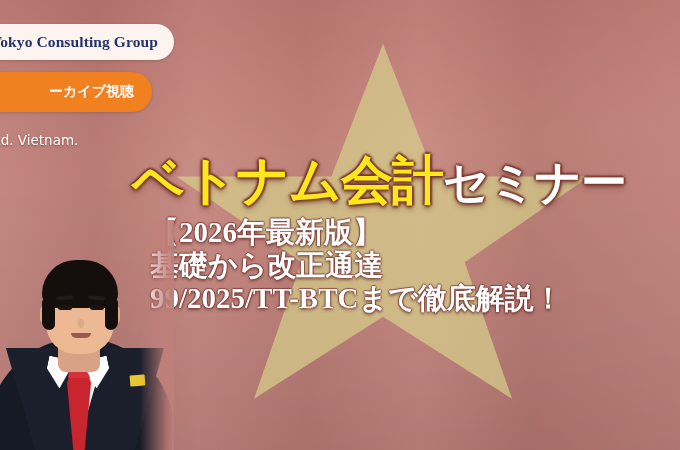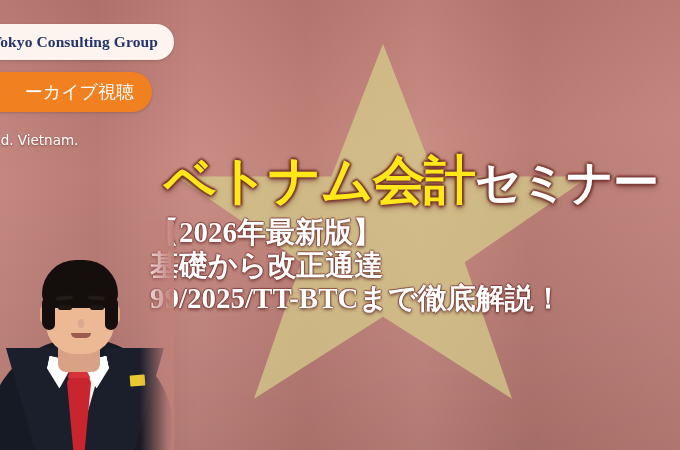--- a/index.html
+++ b/index.html
@@ -84,22 +84,22 @@
     border-radius: 0 20px 20px 0;
     display: flex;
     align-items: center;
     justify-content: flex-end;
     padding-right: 18px;
     box-sizing: border-box;
     box-shadow: 0 1px 3px rgba(0,0,0,0.18);
   }
   .badge-orange span {
     font-family: "DejaVu Sans", sans-serif;
-    font-weight: normal;
-    font-size: 18px;
+    font-weight: bold;
+    font-size: 14px;
     color: #ffffff;
     white-space: nowrap;
   }
 
   
   .credit {
     position: absolute;
     left: -88px;
     top: 132px;
     width: 250px;
@@ -124,21 +124,21 @@
     font-weight: bold;
     font-size: 25px;
     line-height: 32px;
     margin-top: 3px;
     white-space: nowrap;
   }
 
   
   .title {
     position: absolute;
-    left: 164px;
+    left: 132px;
     top: 152px;
     white-space: nowrap;
     font-family: "DejaVu Sans", sans-serif;
     font-weight: bold;
     font-size: 52px;
     line-height: 56px;
     letter-spacing: -1px;
   }
   .title .t-yellow {
     color: #ffe81a;

